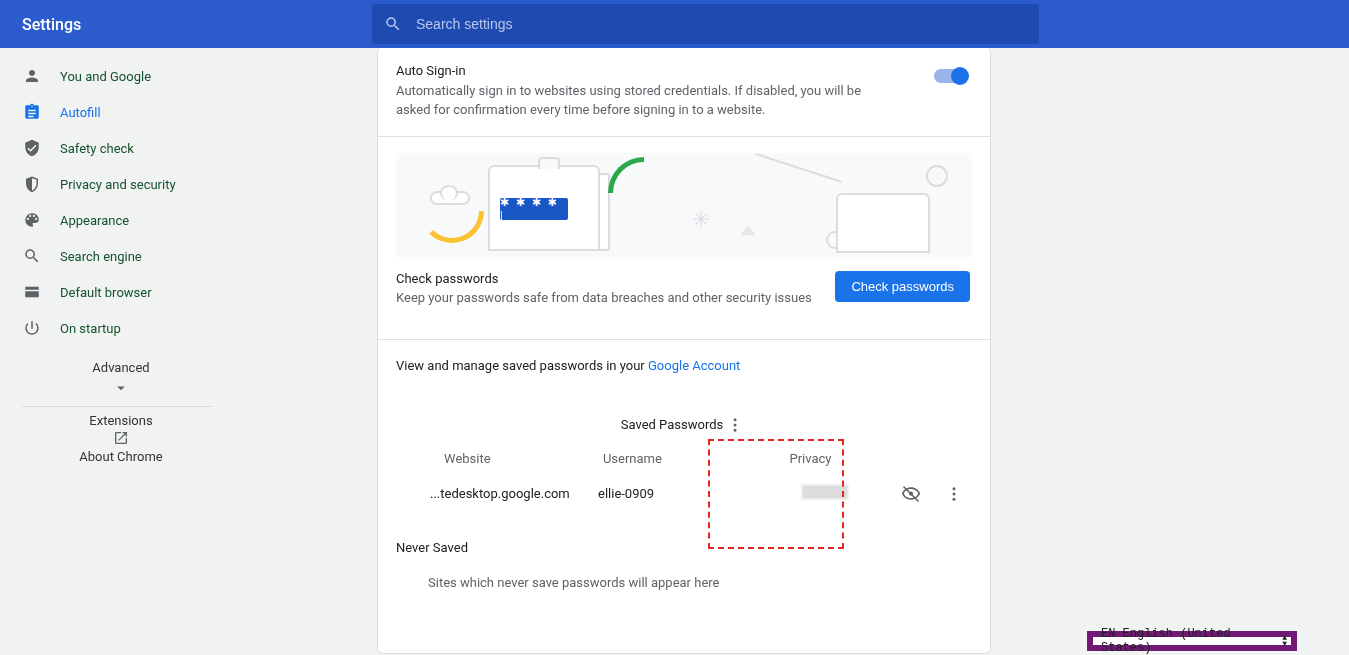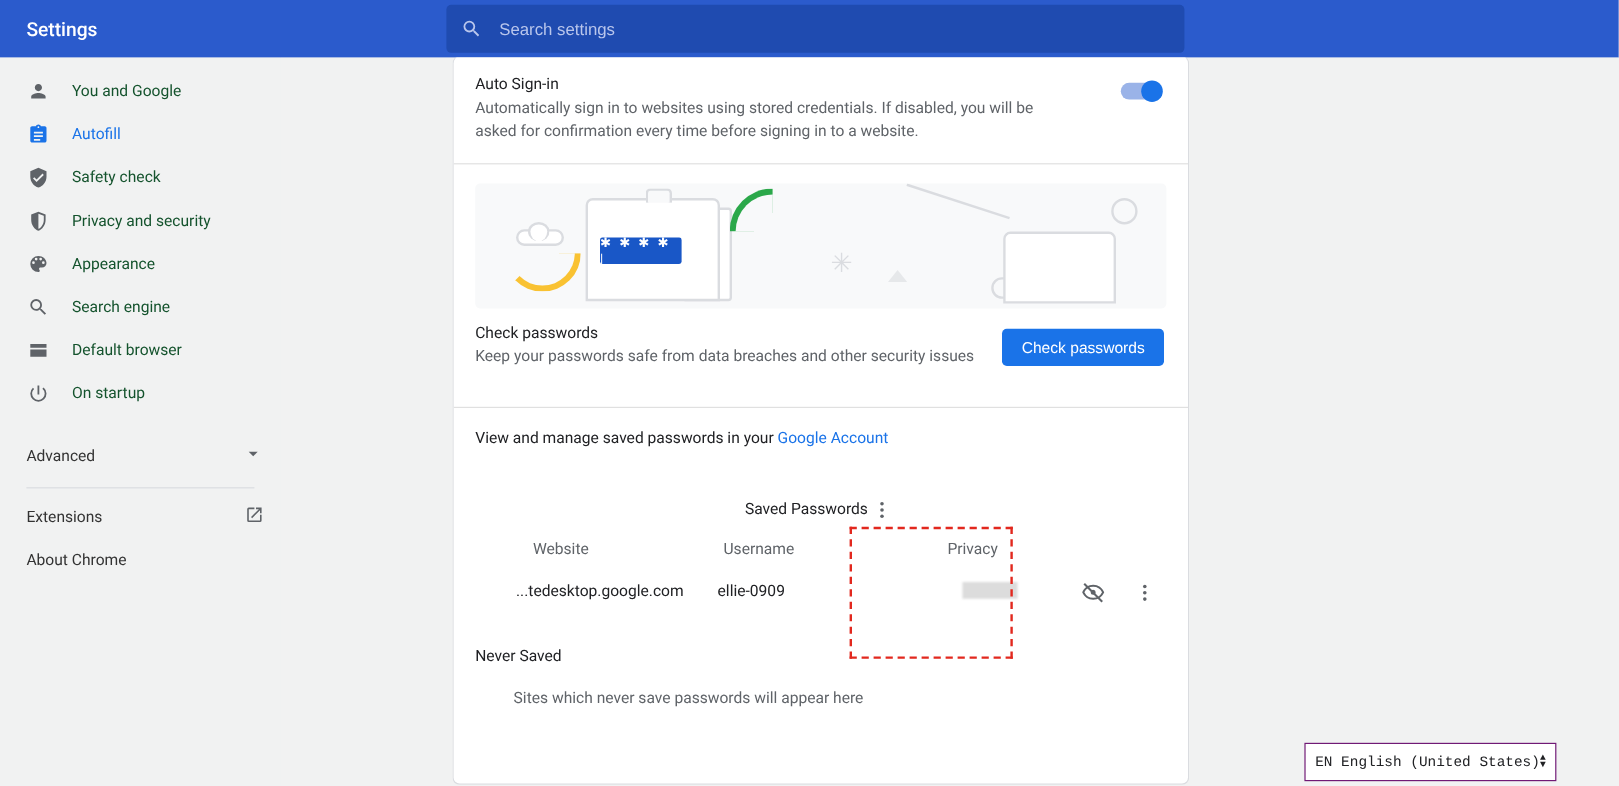--- a/index.html
+++ b/index.html
@@ -24,21 +24,21 @@
     color: #fff;
     font-size: 16px;
     font-weight: 500;
     margin-left: 22px;
     width: 350px;
   }
   .search-wrap {
     background: #1f4bb0;
     border-radius: 4px;
     height: 40px;
-    width: 615px;
+    width: 667px;
     display: flex;
     align-items: center;
     padding: 0 12px;
   }
   .search-wrap svg { flex-shrink: 0; }
   .search-wrap input {
     background: transparent;
     border: none;
     outline: none;
     color: #fff;
@@ -73,26 +73,27 @@
   }
   .side-item.active .side-icon { color: #1a73e8; }
   .advanced {
     display: flex; align-items: center; justify-content: space-between;
     height: 40px;
     padding: 0 14px 0 22px;
     font-size: 13px;
     color: #333;
     cursor: pointer;
     margin-top: 14px;
+    flex-direction: column;
   }
   .advanced .chev { color: #5f6368; }
   .divider { height: 1px; background: #dadce0; margin: 6px 22px 6px 22px; }
   .ext-row {
     display: flex; align-items: center; justify-content: space-between;
-    height: 36px; padding: 0 14px 0 22px; font-size: 13px; color: #333; cursor: pointer;
+    height: 36px; padding: 0 14px 0 22px; font-size: 13px; color: #333; cursor: pointer; flex-direction: column;
   }
   .ext-icon { color: #5f6368; }
 
   .content-area {
     flex: 1;
     overflow: hidden;
     display: flex;
     justify-content: flex-start;
     background: #f1f2f2;
   }
@@ -195,21 +196,21 @@
     position:absolute; left:360px; top:0; width:90px; height:44px;
     border-top:2px solid #dadce0; transform: rotate(18deg); transform-origin: left top;
   }
   .ill-tri {
     position:absolute; left:344px; top:72px; width:0; height:0;
     border-left:8px solid transparent; border-right:8px solid transparent;
     border-bottom:10px solid #dadce0; opacity:.6;
   }
 
   .check-row {
-    display: flex; justify-content: space-between; align-items: flex-end;
+    display: flex; justify-content: space-between; align-items: flex-start;
     padding: 14px 20px 34px 18px;
     border-bottom: 1px solid #e0e0e0;
   }
   .check-row .title { font-size: 13px; margin-bottom: 4px; }
   .check-row .desc { font-size: 13px; color: #5f6368; }
   .btn-primary {
     background: #1a73e8; color: #fff; border: none; border-radius: 4px;
     padding: 8px 16px; font-size: 13px; font-weight: 500; cursor: pointer;
   }
 
@@ -255,23 +256,23 @@
     position: absolute;
     border: 2px dashed #e2281e;
     pointer-events: none;
   }
 
   .never-hdr { padding: 24px 18px 10px 18px; font-size: 13px; }
   .never-empty { padding: 10px 18px 10px 50px; font-size: 13px; color: #5f6368; }
 
   .lang-bar {
     position: absolute; right: 52px; bottom: 4px;
-    width: 210px; height: 32px; background: #fff; border: 1px solid #701a75;
+    width: 210px; height: 20px; background: #fff; border: 6px solid #701a75;
     font-family: "Courier New", monospace; font-size: 12px;
-    display: flex; align-items: center; justify-content: flex-start;
+    display: flex; align-items: center; justify-content: space-between;
     padding: 0 4px 0 8px;
   }
   .lang-bar .arrows { line-height: 6px; font-size: 8px; display:flex; flex-direction:column; }
 </style>
 </head>
 <body>
 
 <div class="topbar">
   <div class="topbar-title">Settings</div>
   <div class="search-wrap">

